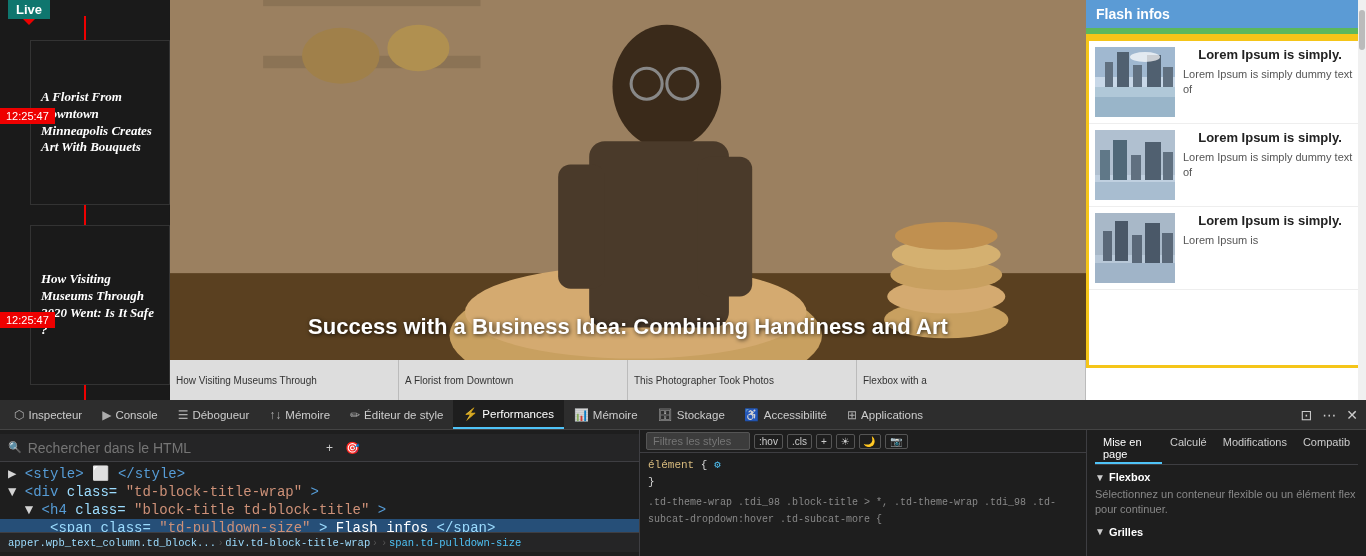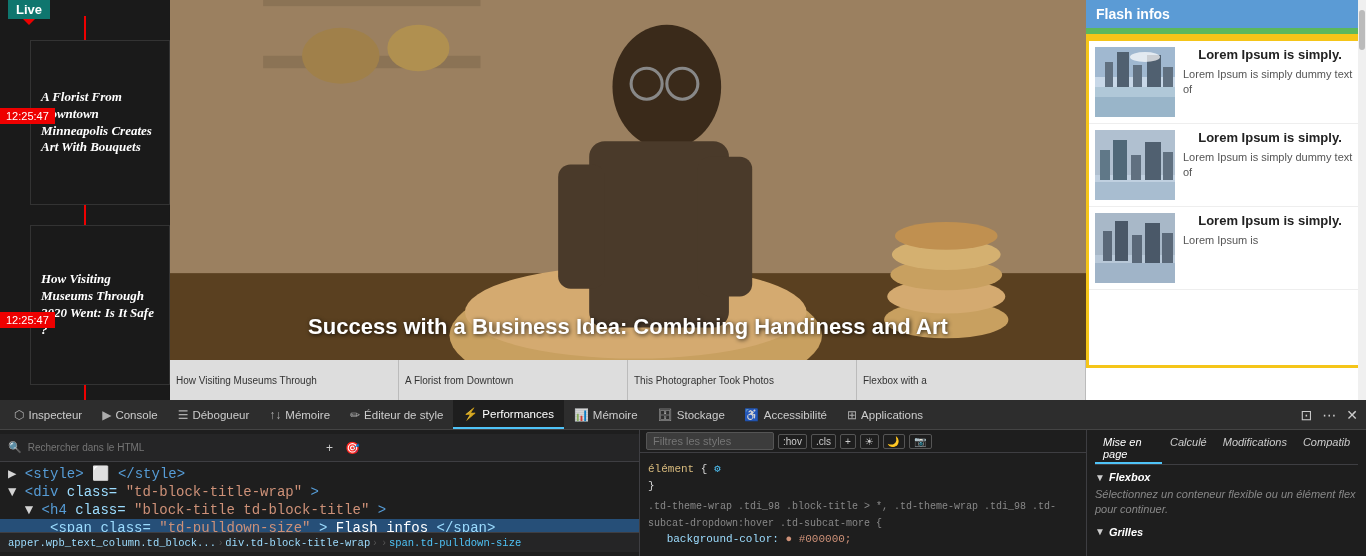--- a/index.html
+++ b/index.html
@@ -297,21 +297,21 @@
       padding: 0 8px;
       gap: 6px;
       flex: 1;
       max-width: 320px;
     }
 
     .devtools-search-input {
       background: transparent;
       border: none;
       color: #ccc;
-      font-size: 10px;
+      font-size: 14px;
       outline: none;
       flex: 1;
     }
 
     .devtools-toolbar-btn {
       background: none;
       border: none;
       color: #ccc;
       font-size: 12px;
       padding: 2px 6px;
@@ -366,39 +366,38 @@
       border-bottom: 1px solid #3e3e42;
     }
 
     .css-filter-input {
       background: #3c3c3c;
       border: 1px solid #555;
       color: #ccc;
       font-size: 11px;
       padding: 2px 6px;
       border-radius: 2px;
-      width: 128px;
+      width: 104px;
       outline: none;
     }
 
     .css-pseudo-btn {
       color: #ccc;
       font-size: 10px;
       background: none;
       border: 1px solid #555;
       padding: 1px 4px;
       cursor: pointer;
       border-radius: 2px;
     }
 
     .css-content {
       display: flex;
       flex: 1;
       overflow: hidden;
-      align-items: center;
     }
 
     .css-rules {
       flex: 1;
       padding: 4px 8px;
       overflow: auto;
     }
 
     .css-rule {
       font-family: 'Courier New', monospace;
@@ -409,21 +408,20 @@
 
     .css-selector { color: #d7ba7d; }
     .css-prop { color: #9cdcfe; }
     .css-inline { color: #4fc3f7; }
 
     .layout-panel {
       width: 280px;
       border-left: 1px solid #3e3e42;
       padding: 4px 8px;
       overflow: auto;
-      font-style: italic;
     }
 
     .layout-tabs {
       display: flex;
       border-bottom: 1px solid #3e3e42;
       margin-bottom: 6px;
     }
 
     .layout-tab {
       font-size: 11px;
@@ -805,26 +803,20 @@
             <span class="css-selector">élément</span>
             <span style="color:#d4d4d4;"> { </span>
             <span class="css-inline">⚙</span>
           </div>
           <div class="css-rule">
             <span style="color:#d4d4d4;">}</span>
           </div>
           <div class="css-rule" style="margin-top:4px;">
             <span style="color:#888; font-size:10px;">.td-theme-wrap .tdi_98 .block-title &gt; *, .td-theme-wrap .tdi_98 .td-subcat-dropdown:hover .td-subcat-more {</span>
           </div>
-          <div class="css-rule">
-            <span style="color:#888; font-size:10px;">&nbsp;&nbsp;</span>
-            <span class="css-prop">background-color:</span>
-            <span style="color:#d4d4d4;"> </span>
-            <span style="color:#ce9178;">● #000000;</span>
-          </div>
         </div>
       </div>
     </div>
 
     <div class="layout-panel">
       <div class="layout-tabs">
         <div class="layout-tab active">
           <span>Mise en page</span>
         </div>
         <div class="layout-tab">

